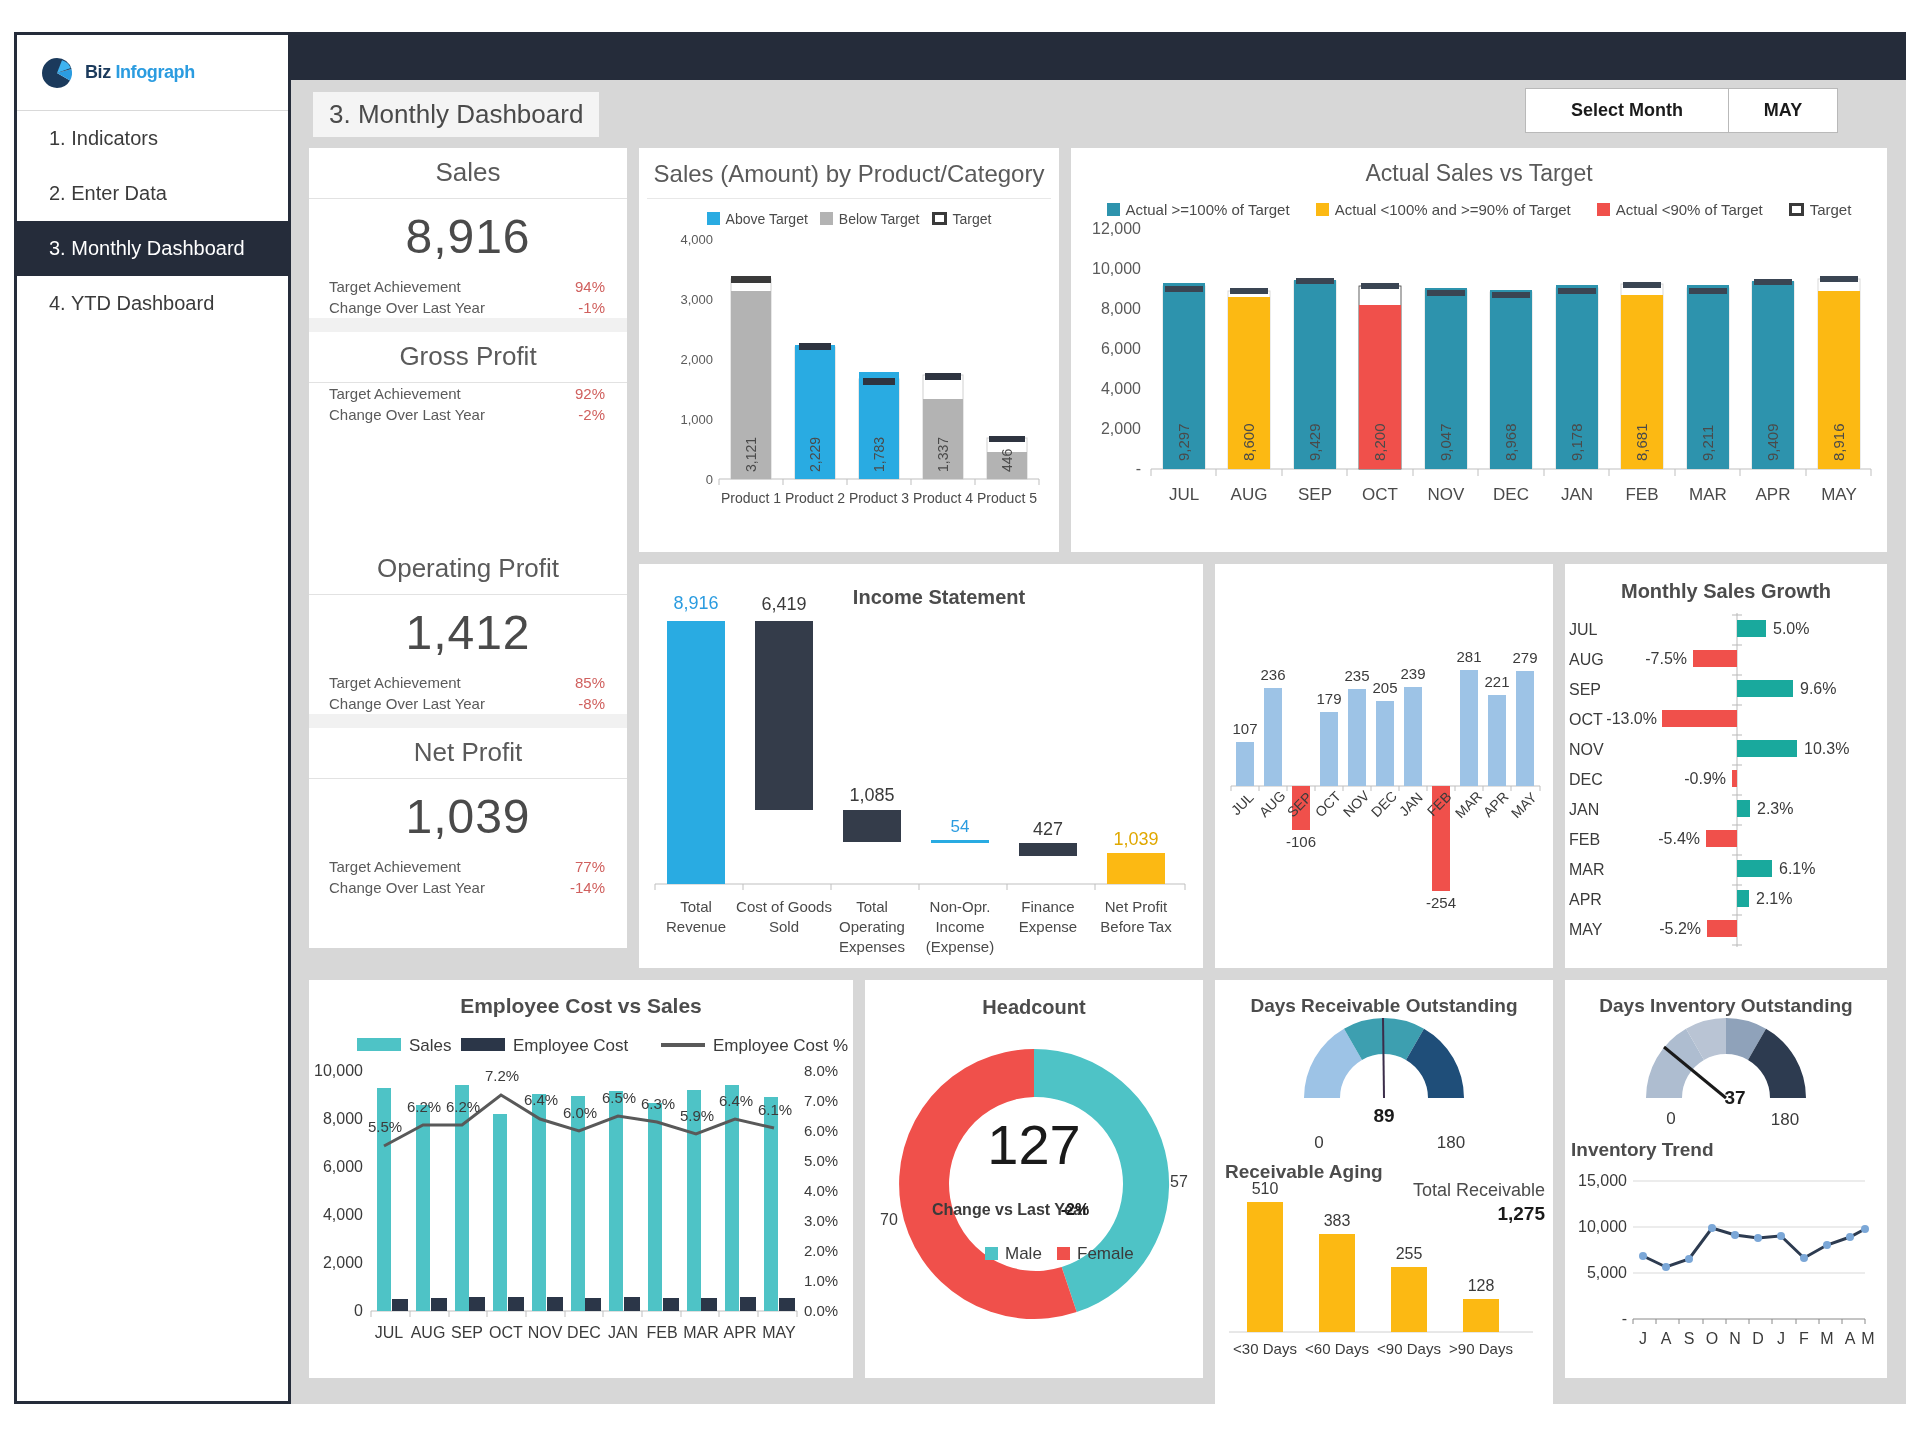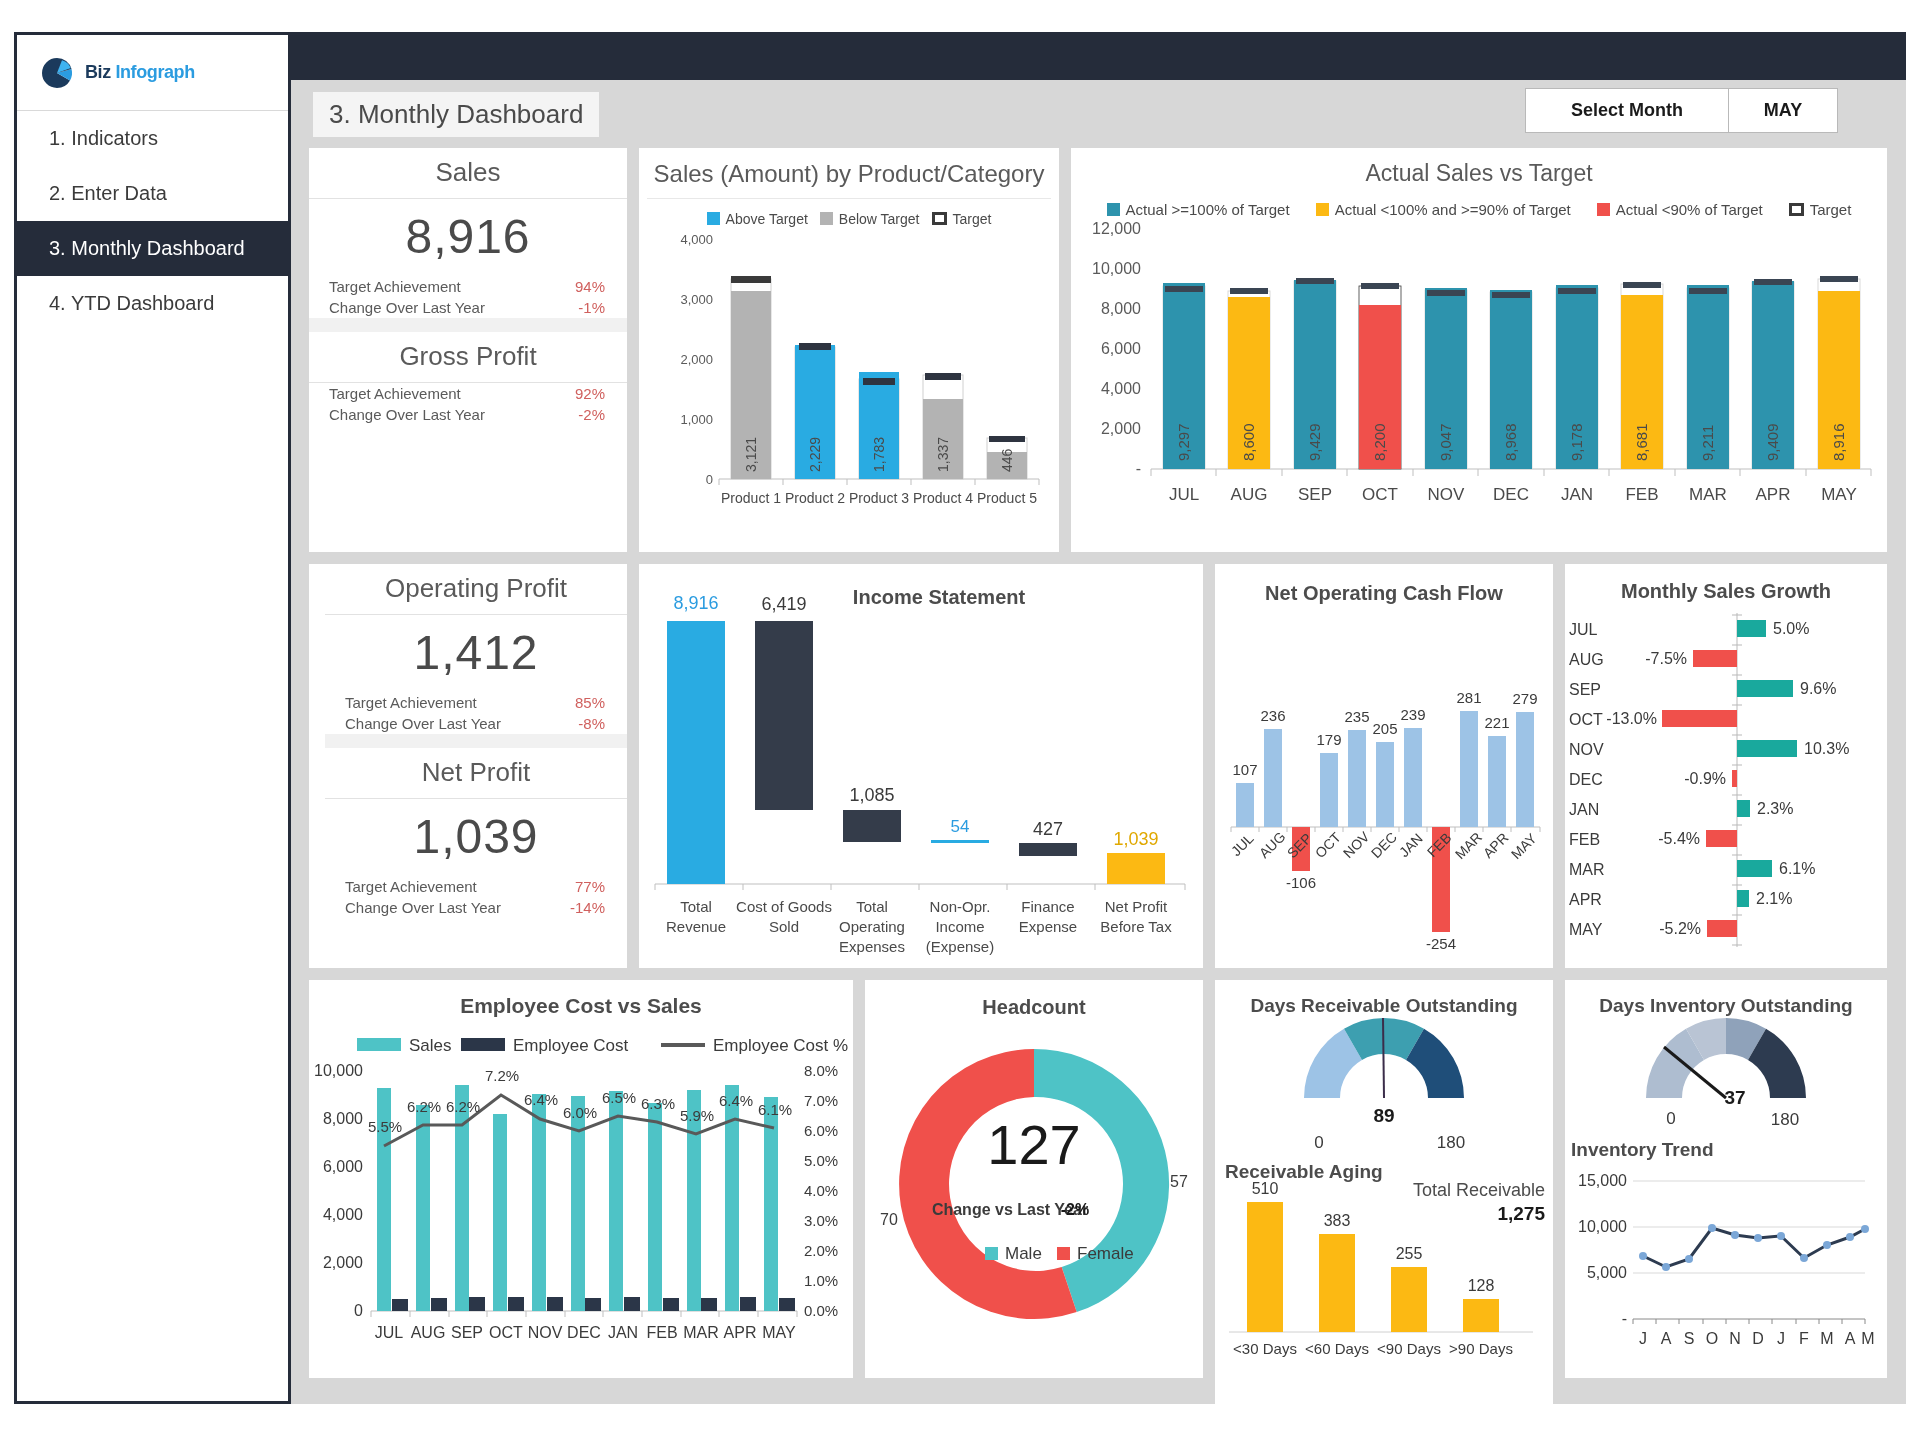--- a/index.html
+++ b/index.html
@@ -319,21 +319,21 @@
               <text x="440" y="282">DEC</text>
             <text x="506" y="282">JAN</text>
               <text x="571" y="282">FEB</text>
               <text x="637" y="282">MAR</text>
             <text x="702" y="282">APR</text>
               <text x="768" y="282">MAY</text>
           </g>
         </svg>
       </div>
 
-      <div class="panel" style="left:0;top:416px;width:318px;height:404px;padding-left:16px;">
+      <div class="panel" style="left:0;top:396px;width:318px;height:404px;">
         <div class="kpi-head">Operating Profit</div>
         <div class="kpi-value">1,412</div>
         <div class="kpi-row">
           <span>Target Achievement</span>
           <span class="v">85%</span>
         </div>
         <div class="kpi-row">
           <span>Change Over Last Year</span>
           <span class="v">-8%</span>
         </div>
@@ -395,21 +395,20 @@
               <text x="321" y="388">(Expense)</text>
             <text x="409" y="348">Finance</text>
               <text x="409" y="368">Expense</text>
             <text x="497" y="348">Net Profit</text>
               <text x="497" y="368">Before Tax</text>
           </g>
         </svg>
       </div>
 
       <div class="panel" style="left:906px;top:416px;width:338px;height:404px;">
-        <div class="chart-title" style="font-size:20px;padding-top:18px;">Net Operating Cash Flow</div>
         <svg width="338" height="350" viewBox="0 0 338 350">
 
           <line x1="16" y1="222" x2="325" y2="222" stroke="#bfbfbf"></line>
           <g stroke="#bfbfbf">
             <line x1="16" y1="222" x2="16" y2="227"></line>
               <line x1="44" y1="222" x2="44" y2="227"></line>
             <line x1="72" y1="222" x2="72" y2="227"></line>
               <line x1="100" y1="222" x2="100" y2="227"></line>
             <line x1="128" y1="222" x2="128" y2="227"></line>
               <line x1="156" y1="222" x2="156" y2="227"></line>

